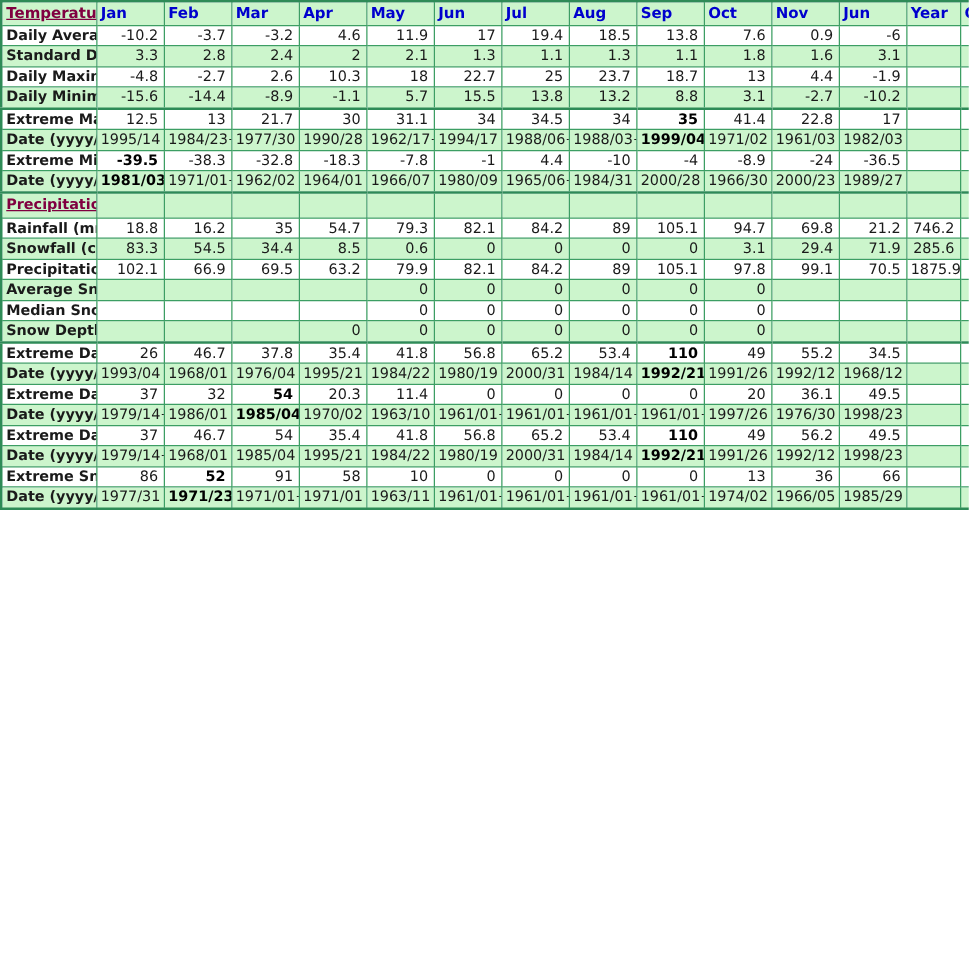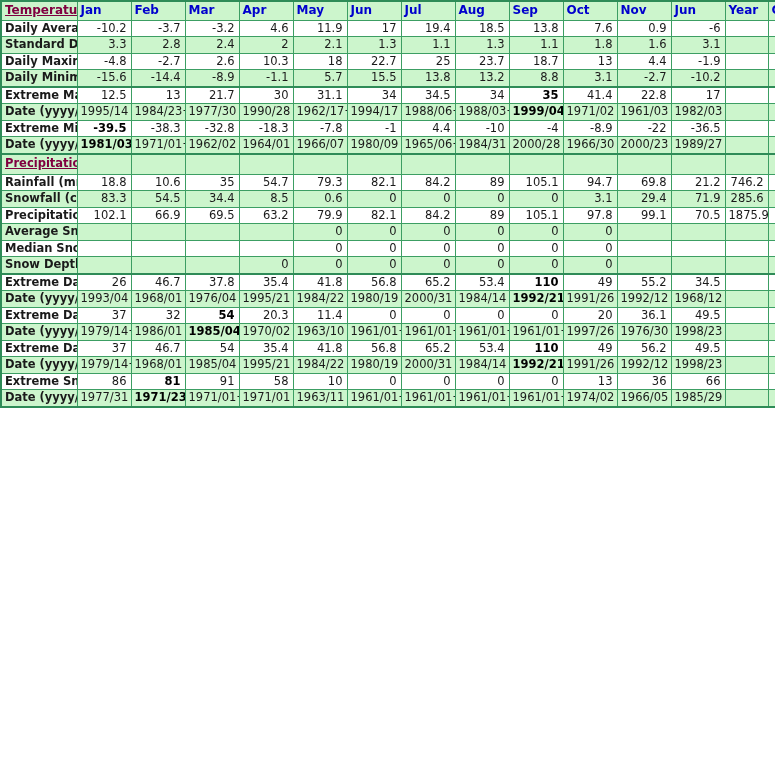--- a/index.html
+++ b/index.html
@@ -234,21 +234,21 @@
         <td><b class="bold-val">-39.5</b></td>
         <td>-38.3</td>
         <td>-32.8</td>
         <td>-18.3</td>
         <td>-7.8</td>
         <td>-1</td>
         <td>4.4</td>
         <td>-10</td>
         <td>-4</td>
         <td>-8.9</td>
-        <td>-22</td>
+        <td>-24</td>
         <td>-36.5</td>
         <td></td>
         <td class="code"></td>
       </tr>
       <tr class="band-green">
         <td class="rowlabel">Date (yyyy/dd)</td>
         <td><b class="bold-val">1981/03+</b></td>
         <td>1971/01+</td>
         <td>1962/02</td>
         <td>1964/01</td>
@@ -276,21 +276,21 @@
         <td></td>
         <td></td>
         <td></td>
         <td></td>
         <td></td>
         <td></td>
       </tr>
       <tr class="band-white">
         <td class="rowlabel">Rainfall (mm)</td>
         <td>18.8</td>
-        <td>10.6</td>
+        <td>16.2</td>
         <td>35</td>
         <td>54.7</td>
         <td>79.3</td>
         <td>82.1</td>
         <td>84.2</td>
         <td>89</td>
         <td>105.1</td>
         <td>94.7</td>
         <td>69.8</td>
         <td>21.2</td>
@@ -480,21 +480,21 @@
         <td><b class="bold-val">1992/21</b></td>
         <td>1991/26</td>
         <td>1992/12</td>
         <td>1998/23</td>
         <td></td>
         <td class="code"></td>
       </tr>
       <tr class="band-white">
         <td class="rowlabel">Extreme Snow Depth (cm)</td>
         <td>86</td>
-        <td><b class="bold-val">81</b></td>
+        <td><b class="bold-val">52</b></td>
         <td>91</td>
         <td>58</td>
         <td>10</td>
         <td>0</td>
         <td>0</td>
         <td>0</td>
         <td>0</td>
         <td>13</td>
         <td>36</td>
         <td>66</td>

